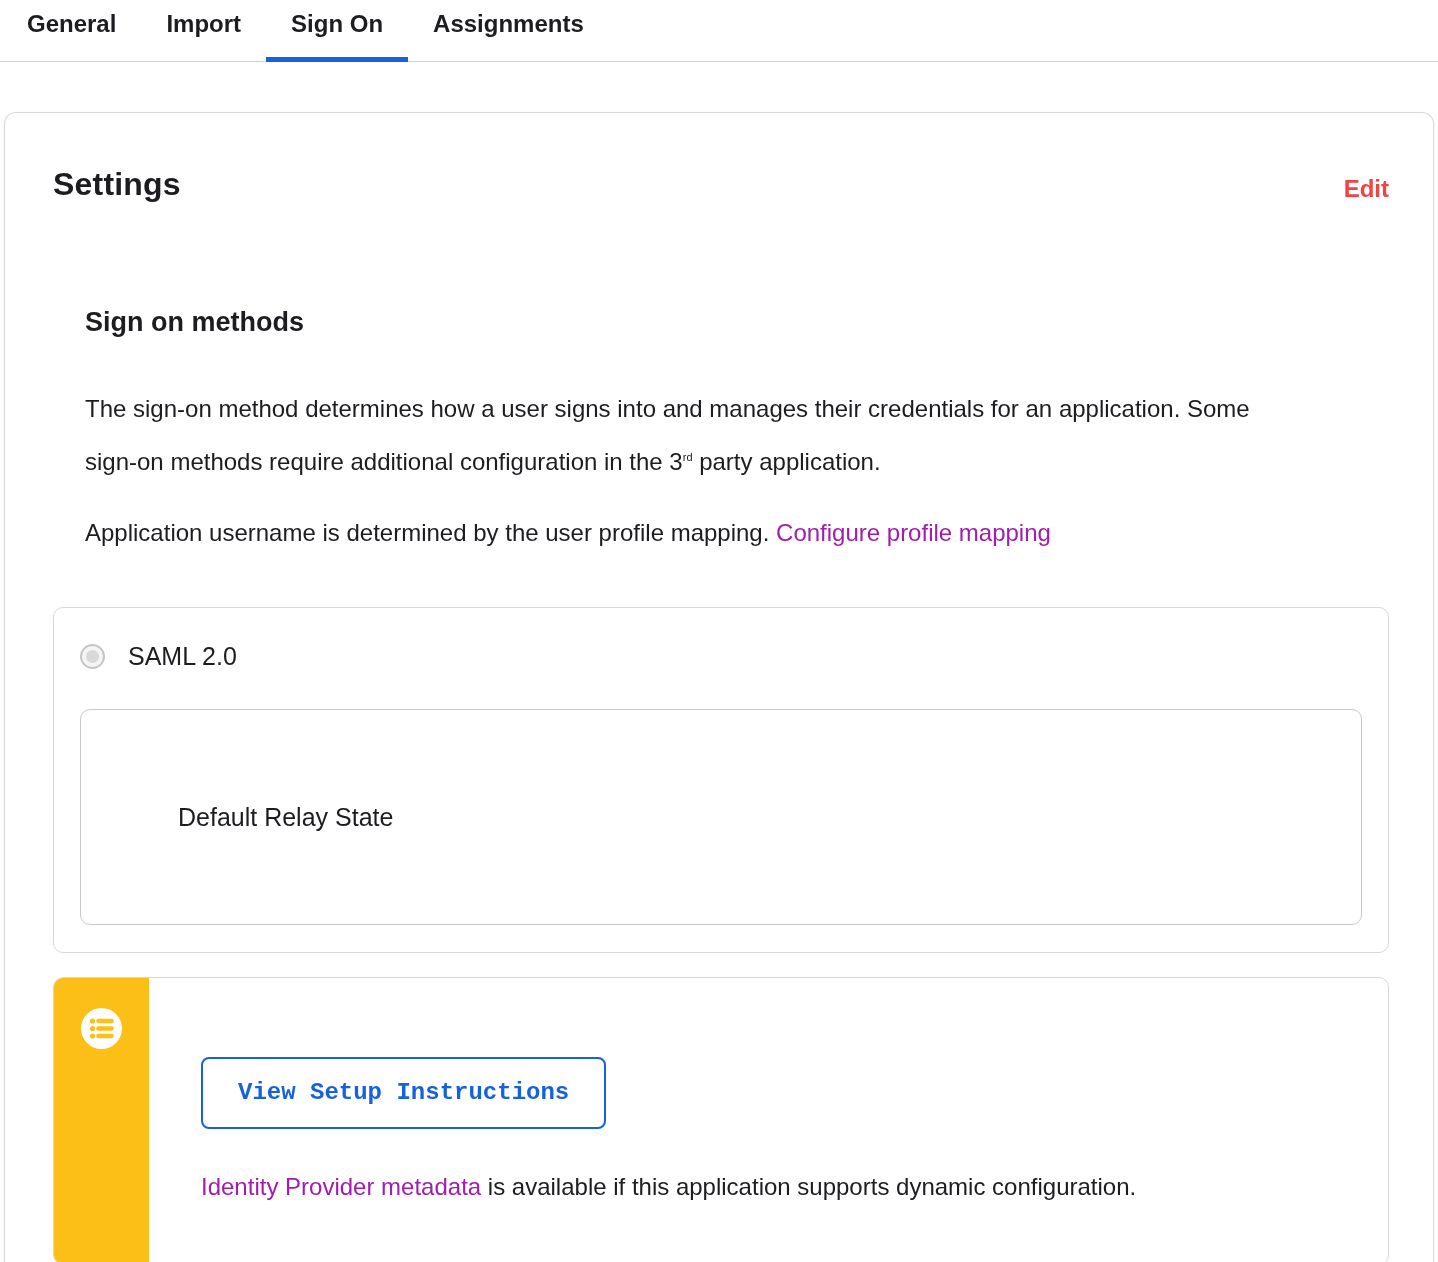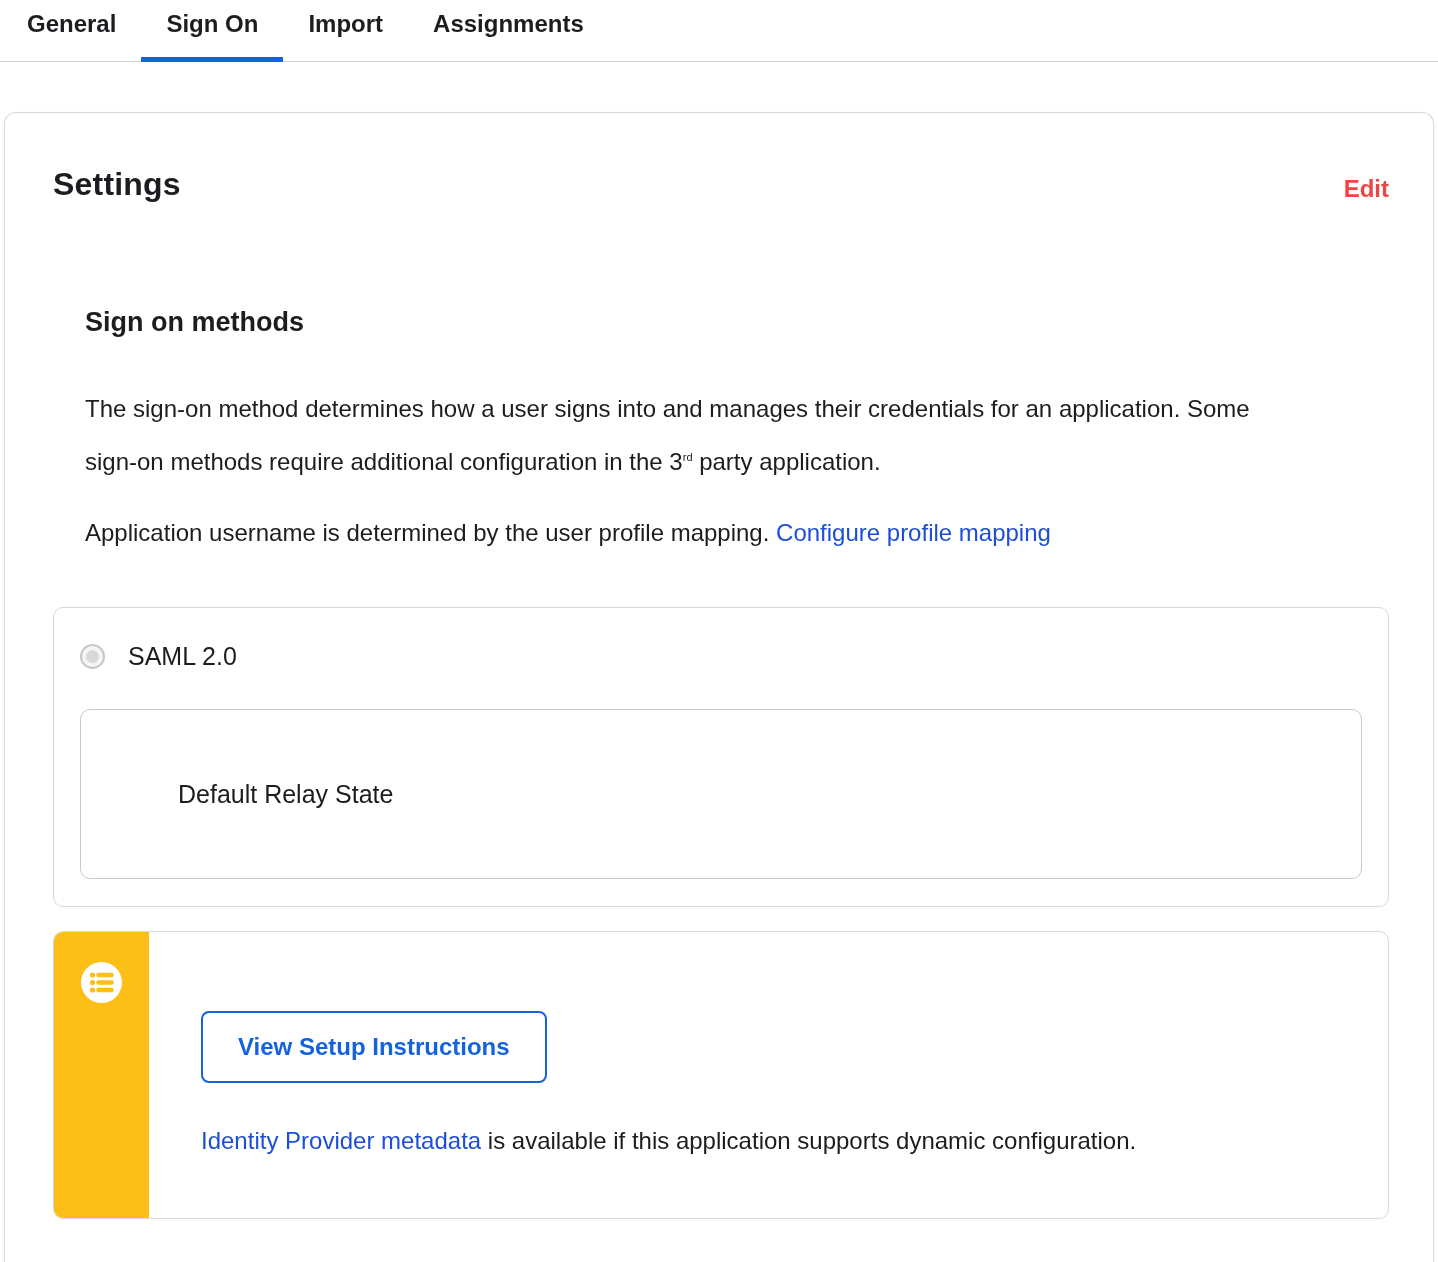--- a/index.html
+++ b/index.html
@@ -70,21 +70,21 @@
   }
   .para {
     margin: 46px 0 0 0;
     font-size: 24px;
     line-height: 49px;
     max-width: 1185px;
   }
   .para sup { font-size: 11px; }
   .para-2 { margin-top: 22px; }
   .text-link {
-    color: #1d4ed8;
+    color: #a21caf;
     text-decoration: none;
     cursor: pointer;
   }
 
   
   .method-box {
     margin-top: 50px;
     border: 1px solid #d8d8d8;
     border-radius: 10px;
     padding: 34px 26px 27px 26px;
@@ -104,21 +104,21 @@
     position: absolute;
     inset: 4px;
     border-radius: 50%;
     background: #d8d8d8;
   }
   .radio-label { margin-left: 23px; font-size: 25px; }
   .field-box {
     margin-top: 38px;
     border: 1px solid #c9c9c9;
     border-radius: 10px;
-    height: 170px;
+    height: 216px;
     display: flex;
     align-items: center;
     padding-left: 97px;
   }
   .field-label { font-size: 25px; }
 
   
   .banner {
     margin-top: 24px;
     display: flex;
@@ -147,34 +147,34 @@
   .setup-btn {
     margin-top: 46px;
     display: inline-block;
     height: 72px;
     line-height: 68px;
     padding: 0 35px;
     border: 2px solid #1662dd;
     border-radius: 8px;
     background: #ffffff;
     color: #1662dd;
-    font-family: Liberation Sans, sans-serif;
+    font-family: Liberation Mono, monospace;
     font-size: 24px;
     font-weight: 700;
     cursor: pointer;
   }
   .metadata-line { margin-top: 44px; font-size: 24px; }
 </style>
 </head>
 <body>
 
 <nav class="tabbar">
   <div class="tab">General</div>
+  <div class="tab">Import</div>
   <div class="tab active">Sign On</div>
-  <div class="tab">Import</div>
   <div class="tab">Assignments</div>
 </nav>
 
 <section class="card">
 
   <div class="card-header">
     <h1 class="card-title">Settings</h1>
     <a class="edit-link">Edit</a>
   </div>
 

